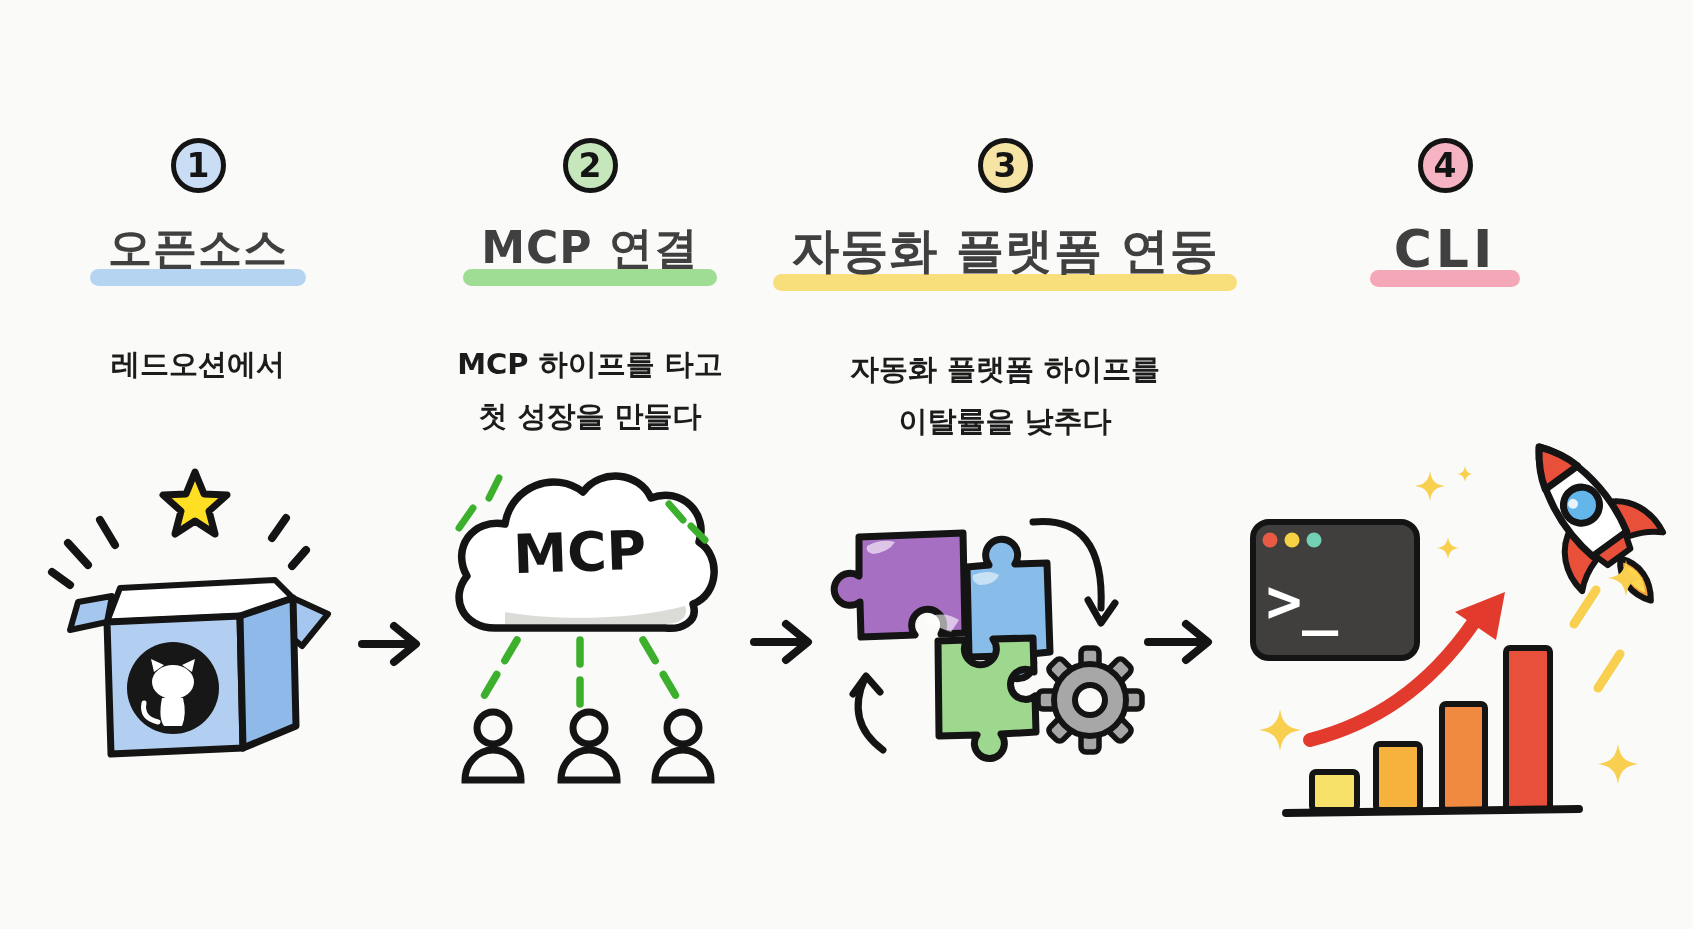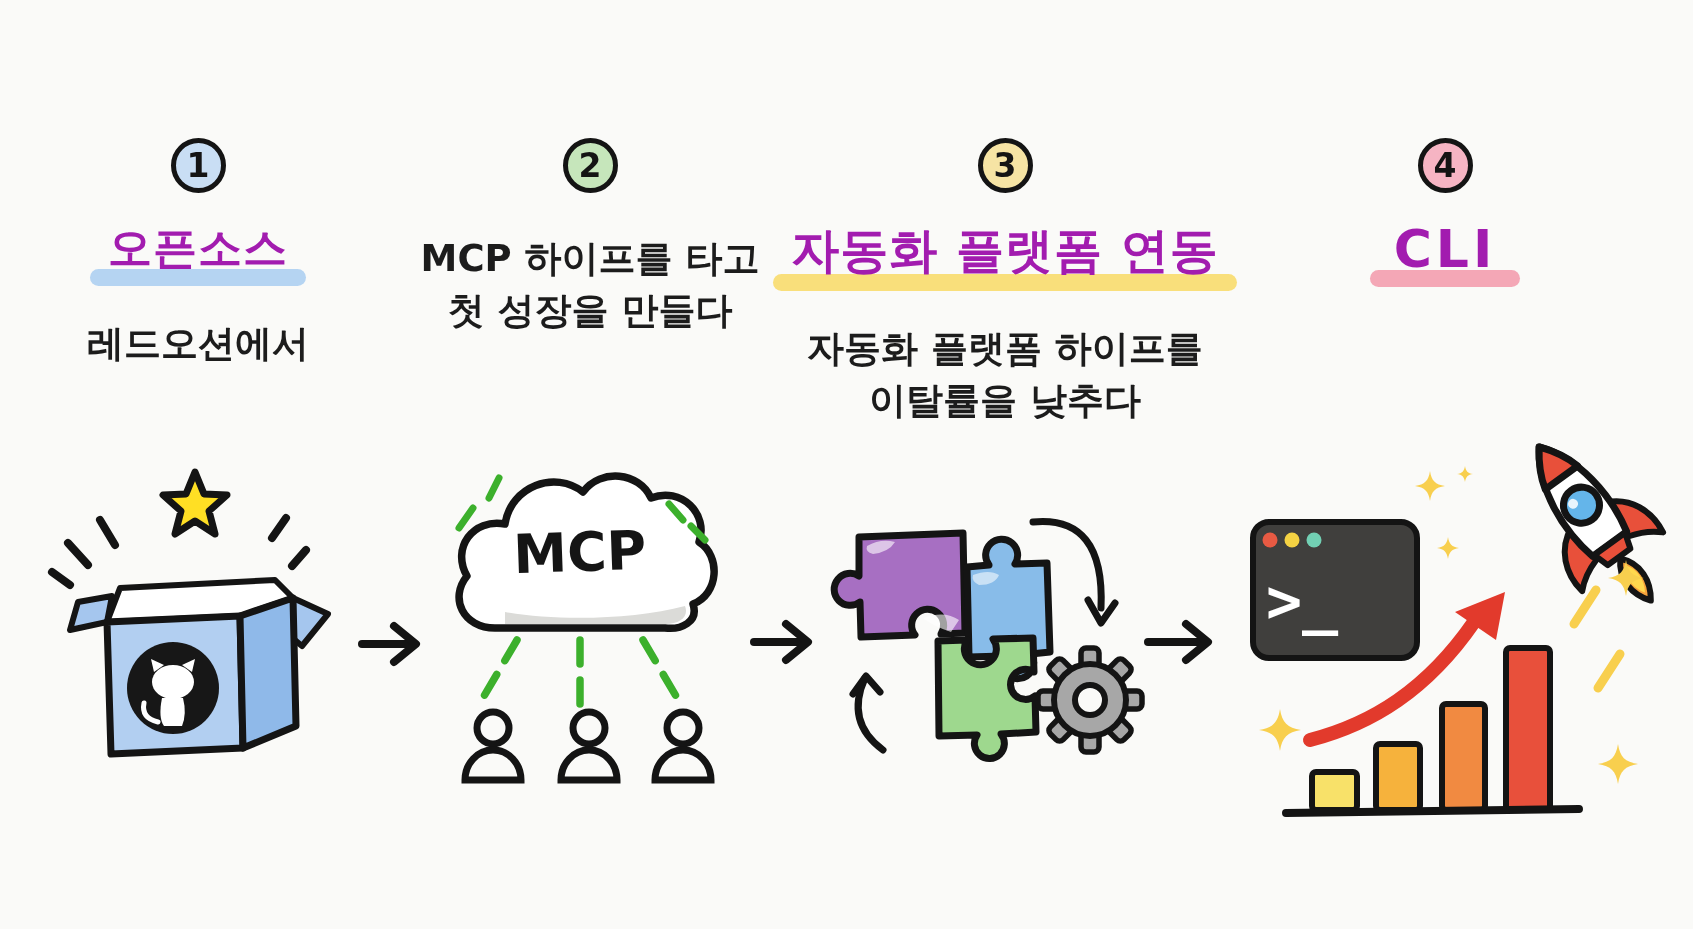--- a/index.html
+++ b/index.html
@@ -8,29 +8,29 @@
     font-family:"DejaVu Sans","Liberation Sans",sans-serif;color:#141414;
   }
   .step{position:absolute;top:138px;display:flex;flex-direction:column;align-items:center;}
   .badge{
     width:55px;height:55px;border-radius:50%;border:5px solid #141414;box-sizing:border-box;
     display:flex;align-items:center;justify-content:center;
     font-size:33px;font-weight:bold;color:#141414;background:#eee;
   }
   .title-wrap{position:relative;margin-top:26px;}
   .title{
-    position:relative;z-index:2;font-weight:bold;color:#a21caf;
+    position:relative;z-index:2;font-weight:bold;color:#404040;
     font-size:44px;letter-spacing:1px;white-space:nowrap;text-align:center;
   }
   .title.small{font-size:48px;}
   .title.cli{font-size:52px;letter-spacing:4px;}
   .hl{position:absolute;z-index:1;left:-18px;right:-18px;bottom:-8px;height:17px;border-radius:9px;}
   .hl.wide{left:-24px;right:-24px;}
   .desc{
-    margin-top:40px;font-size:37px;font-weight:600;color:#1c1c1c;
+    margin-top:60px;font-size:29px;font-weight:600;color:#1c1c1c;
     text-align:center;line-height:52px;white-space:nowrap;
   }
   .illu,.flow{position:absolute;}
   svg{display:block;overflow:visible;}
 </style>
 </head>
 <body>
 
 <div class="canvas">
 
@@ -40,20 +40,24 @@
       <div class="title">오픈소스</div>
       <div class="hl" style="background: rgb(181, 212, 242);"></div>
     </div>
     <div class="desc">
       <div>레드오션에서</div>
     </div>
   </div>
 
   <div class="step" style="left:430px;width:320px;">
     <div class="badge" style="background: rgb(198, 230, 187);">2</div>
+    <div class="title-wrap">
+      <div class="title">MCP 연결</div>
+      <div class="hl" style="background: rgb(158, 221, 147);"></div>
+    </div>
     <div class="desc">
       <div>MCP 하이프를 타고</div>
       <div>첫 성장을 만들다</div>
     </div>
   </div>
 
   <div class="step" style="left:800px;width:410px;">
     <div class="badge" style="background: rgb(246, 228, 164);">3</div>
     <div class="title-wrap">
       <div class="title small">자동화 플랫폼 연동</div>

